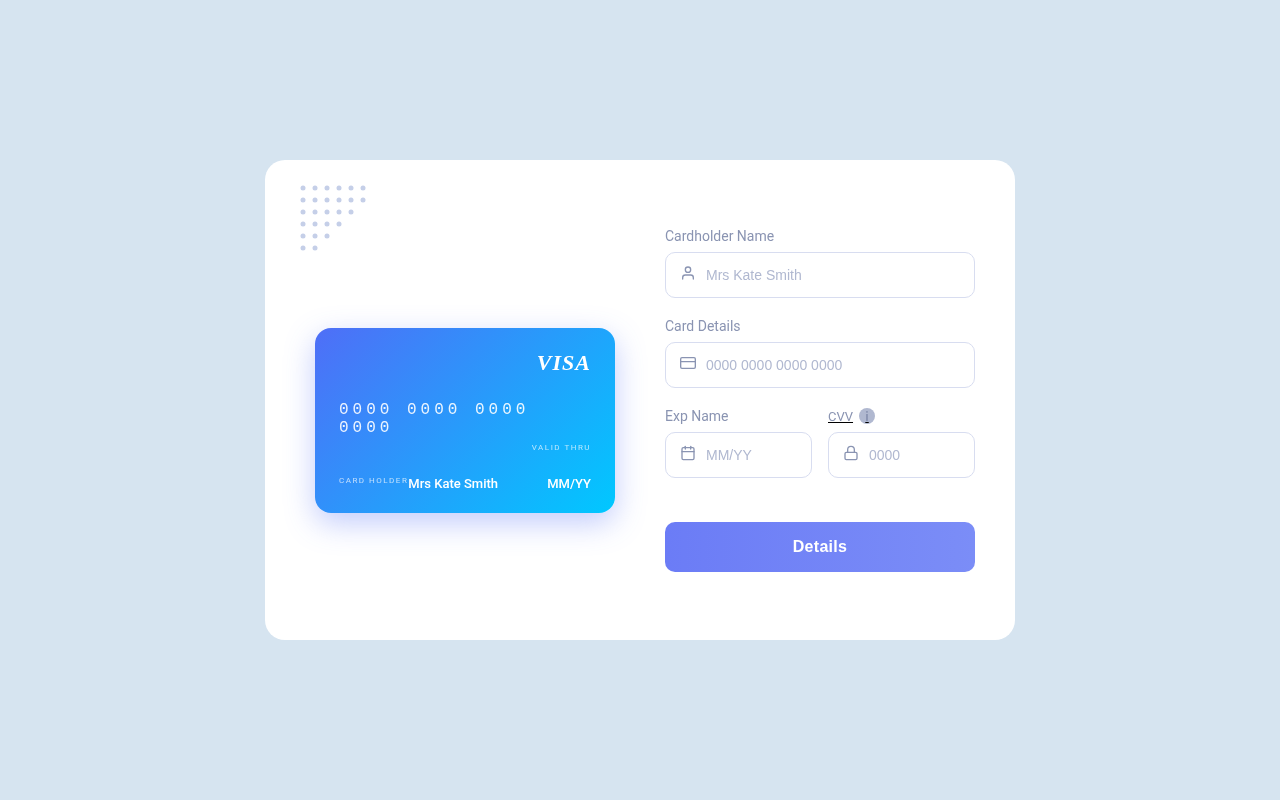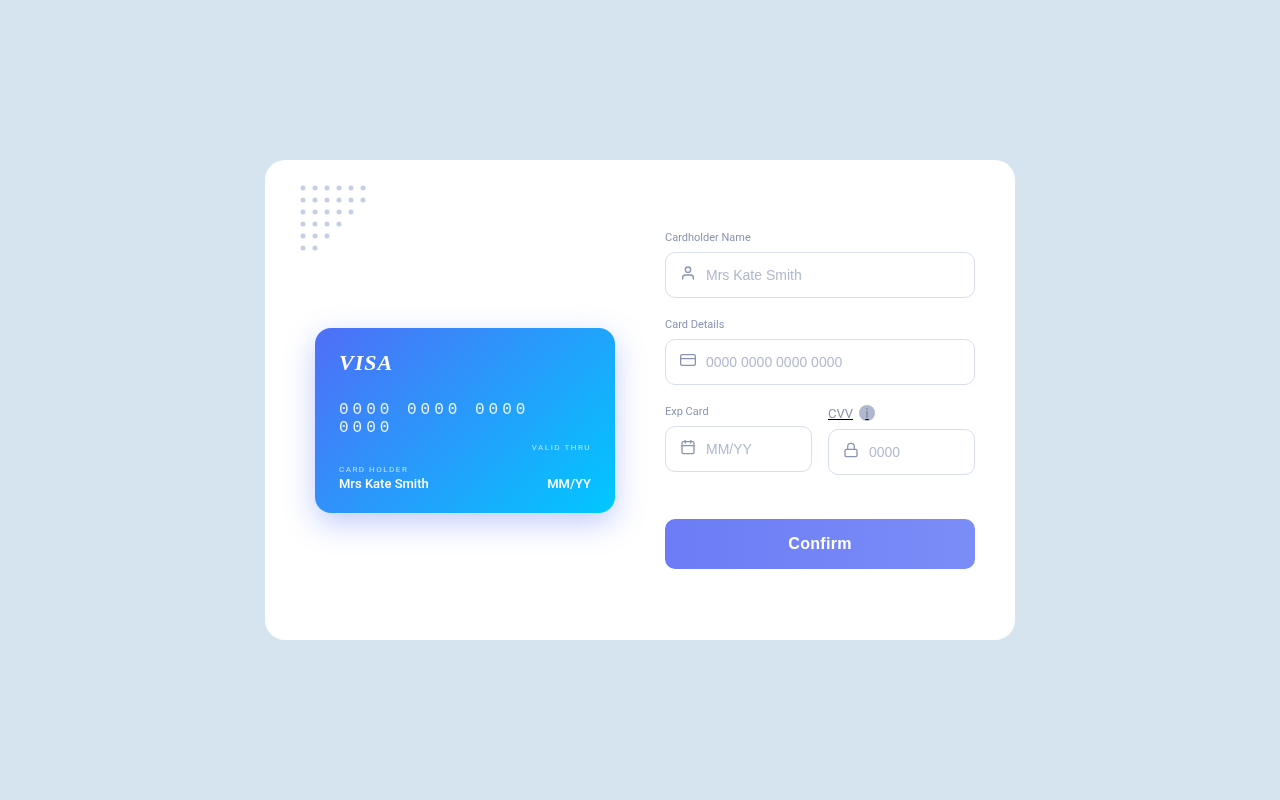--- a/index.html
+++ b/index.html
@@ -59,21 +59,21 @@
       position: relative;
       color: #ffffff;
       display: flex;
       flex-direction: column;
       justify-content: space-between;
       box-shadow: 0 10px 30px rgba(79, 110, 247, 0.35);
     }
 
     .card-top {
       display: flex;
-      justify-content: flex-start;
+      justify-content: flex-end;
     }
 
     .visa-logo {
       font-size: 22px;
       font-weight: 700;
       font-style: italic;
       letter-spacing: 1px;
       color: #fff;
       font-family: 'Times New Roman', serif;
     }
@@ -102,21 +102,20 @@
     }
 
     .card-value {
       font-size: 13px;
       color: #fff;
       font-weight: 500;
     }
 
     .card-holder-group {
       display: flex;
-      flex-direction: column;
     }
 
     .valid-thru-group {
       display: flex;
       flex-direction: column;
       text-align: right;
       gap: 22px;
     }
 
     
@@ -133,21 +132,21 @@
       font-weight: 700;
       color: #2c3e6b;
       margin-bottom: 28px;
     }
 
     .field-group {
       margin-bottom: 20px;
     }
 
     .field-label {
-      font-size: 11px;
+      font-size: 14px;
       color: #8a94b2;
       margin-bottom: 8px;
       display: block;
     }
 
     .input-wrapper {
       display: flex;
       align-items: center;
       border: 1.5px solid #d8ddf0;
       border-radius: 10px;
@@ -315,21 +314,21 @@
             <line x1="1" y1="10" x2="23" y2="10"></line>
           </svg>
         </span>
         <input type="text" placeholder="0000 0000 0000 0000" style="">
       </div>
     </div>
 
     <div class="row-fields">
 
       <div class="field-group">
-        <label class="field-label">Exp Card</label>
+        <label class="field-label">Exp Name</label>
         <div class="input-wrapper">
           <span class="input-icon">
             <svg width="16" height="16" viewBox="0 0 24 24" fill="none" stroke="#8a94b2" stroke-width="2" stroke-linecap="round" stroke-linejoin="round">
               <rect x="3" y="4" width="18" height="18" rx="2" ry="2"></rect>
               <line x1="16" y1="2" x2="16" y2="6"></line>
               <line x1="8" y1="2" x2="8" y2="6"></line>
               <line x1="3" y1="10" x2="21" y2="10"></line>
             </svg>
           </span>
           <input type="text" placeholder="MM/YY" style="">
@@ -348,16 +347,16 @@
             <svg width="16" height="16" viewBox="0 0 24 24" fill="none" stroke="#8a94b2" stroke-width="2" stroke-linecap="round" stroke-linejoin="round">
               <rect x="3" y="11" width="18" height="11" rx="2" ry="2"></rect>
               <path d="M7 11V7a5 5 0 0 1 10 0v4"></path>
             </svg>
           </span>
           <input type="text" placeholder="0000" style="">
         </div>
       </div>
     </div>
 
-    <button class="confirm-btn">Confirm</button>
+    <button class="confirm-btn">Details</button>
   </div>
 
 </div>
 
 </body></html>

